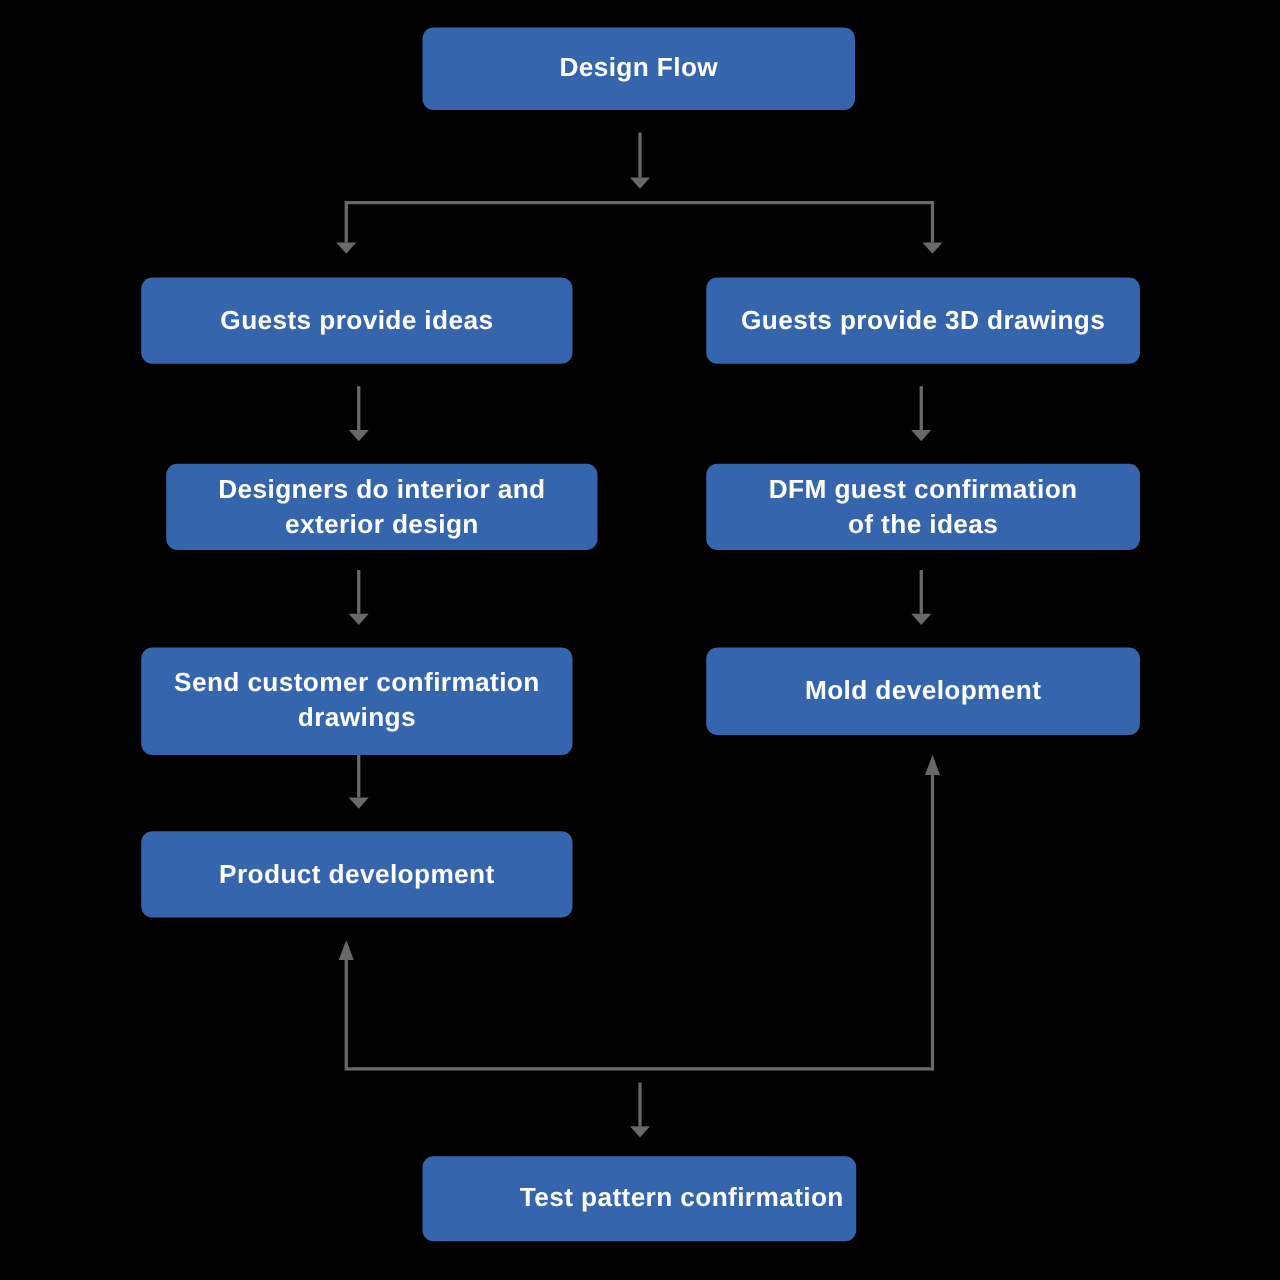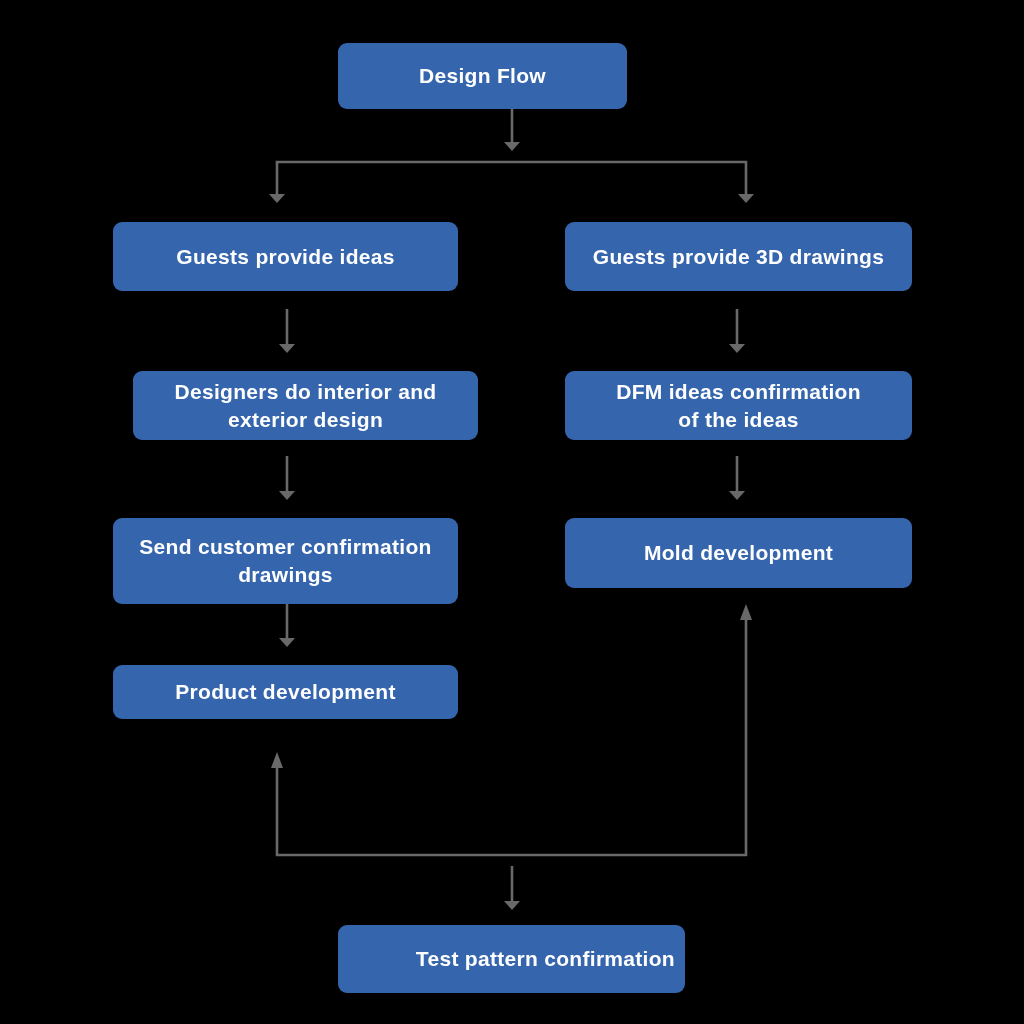--- a/index.html
+++ b/index.html
@@ -44,28 +44,28 @@
     text-align: center;
     display: flex;
     flex-direction: column;
     justify-content: center;
     align-items: center;
     box-sizing: border-box;
     padding: 4px 10px;
   }
   .node .line { display: block; }
 
-  .pos-design-flow   { left: 338px; top: 43px;  width: 289px; height: 66px; }
+  .pos-design-flow   { left: 338px; top: 22px;  width: 346px; height: 66px; }
   .pos-guests-ideas  { left: 113px; top: 222px; width: 345px; height: 69px; }
   .pos-guests-3d     { left: 565px; top: 222px; width: 347px; height: 69px; align-items: center; }
   .pos-designers     { left: 113px; top: 371px; width: 345px; height: 69px; margin-left: 20px; }
   .pos-dfm           { left: 565px; top: 371px; width: 347px; height: 69px; }
   .pos-send-drawings { left: 113px; top: 518px; width: 345px; height: 86px; }
   .pos-mold-dev      { left: 565px; top: 518px; width: 347px; height: 70px; }
-  .pos-product-dev   { left: 113px; top: 665px; width: 345px; height: 54px; }
+  .pos-product-dev   { left: 113px; top: 665px; width: 345px; height: 69px; }
   .pos-test-pattern  { left: 338px; top: 925px; width: 347px; height: 68px; align-items: flex-end; }
 </style>
 </head>
 <body>
 
 <div class="canvas">
 
   <svg class="connectors" viewBox="0 0 1024 1024" xmlns="http://www.w3.org/2000/svg">
 
     <g>
@@ -123,21 +123,21 @@
   <div class="node pos-guests-3d">
     <span class="line">Guests provide 3D drawings</span>
   </div>
 
   <div class="node pos-designers">
     <span class="line">Designers do interior and</span>
     <span class="line">exterior design</span>
   </div>
 
   <div class="node pos-dfm">
-    <span class="line">DFM ideas confirmation</span>
+    <span class="line">DFM guest confirmation</span>
     <span class="line">of the ideas</span>
   </div>
 
   <div class="node pos-send-drawings">
     <span class="line">Send customer confirmation</span>
     <span class="line">drawings</span>
   </div>
 
   <div class="node pos-mold-dev">
     <span class="line">Mold development</span>

